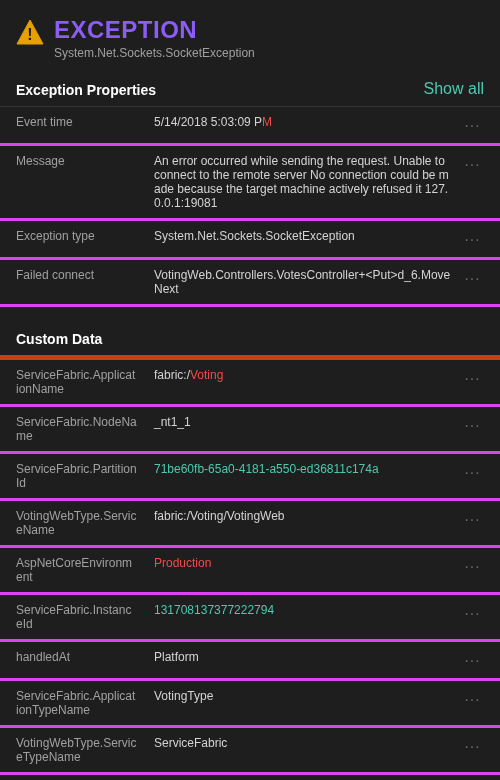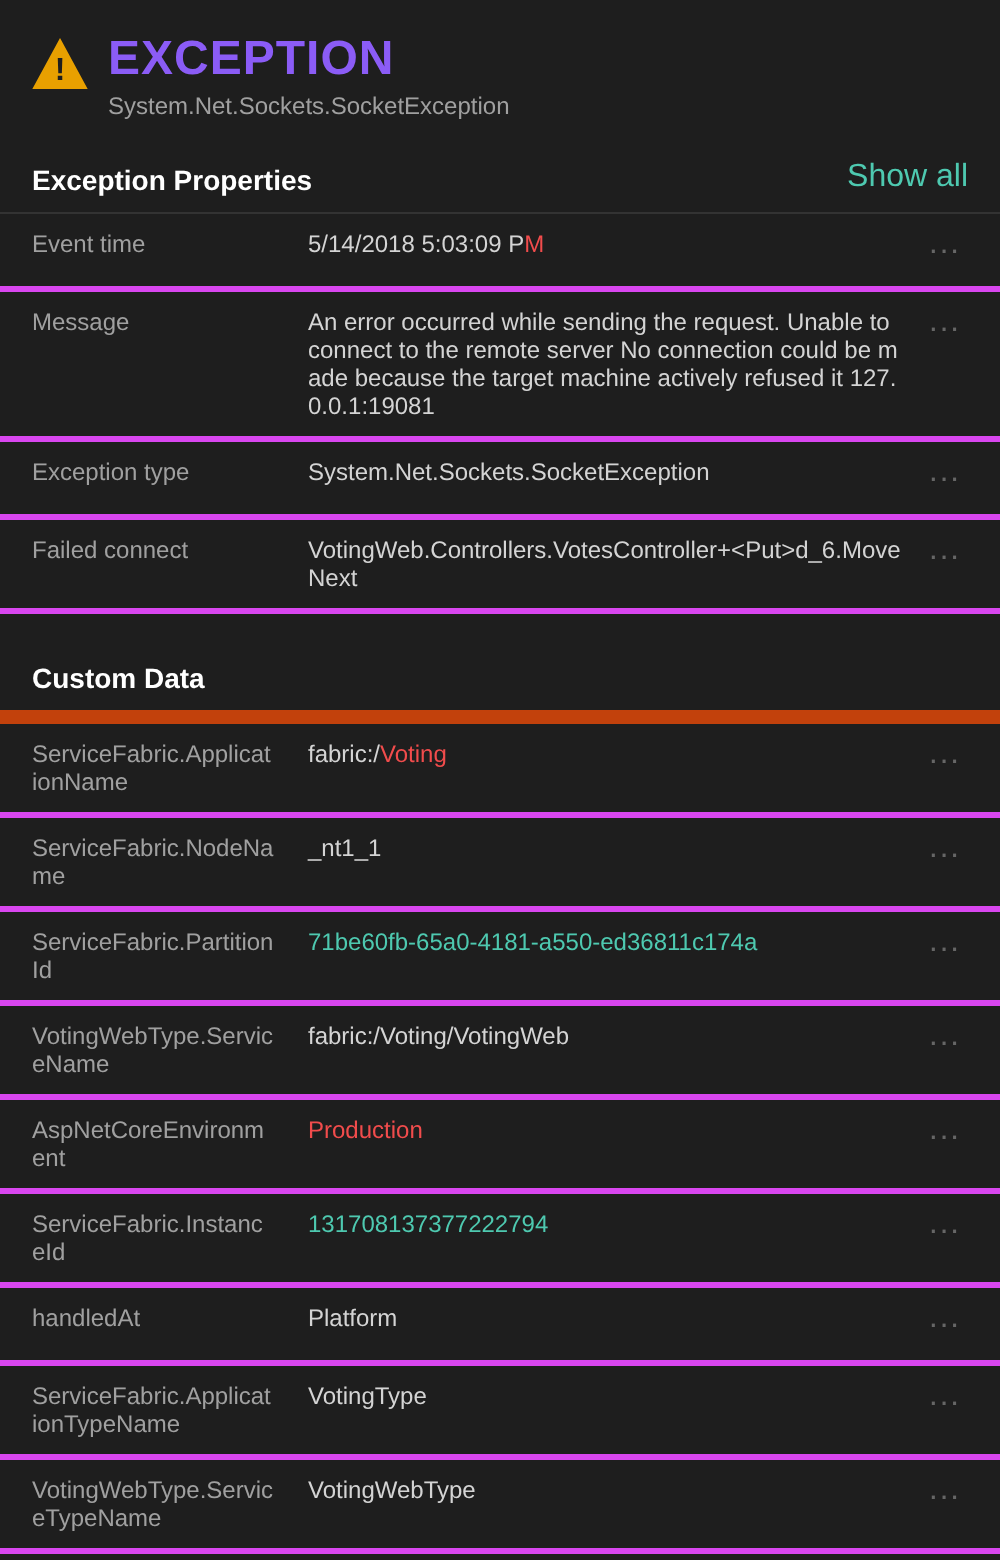--- a/index.html
+++ b/index.html
@@ -108,21 +108,21 @@
       cursor: pointer;
     }
 
     .section-divider {
       height: 16px;
       background: #1e1e1e;
     }
 
     .custom-data-header {
       padding: 8px 16px 8px 16px;
-      border-bottom: 7px solid #c2410c;
+      border-bottom: 5px solid #c2410c;
     }
 
     .custom-data-title {
       font-size: 14px;
       font-weight: 600;
       color: #ffffff;
     }
   </style>
 </head>
 <body>
@@ -219,16 +219,16 @@
   </div>
 
   <div class="table-row">
     <div class="row-label">ServiceFabric.ApplicationTypeName</div>
     <div class="row-value">VotingType</div>
     <div class="row-dots">···</div>
   </div>
 
   <div class="table-row">
     <div class="row-label">VotingWebType.ServiceTypeName</div>
-    <div class="row-value">VotingWebType</div>
+    <div class="row-value">ServiceFabric</div>
     <div class="row-dots">···</div>
   </div>
 </div>
 
 </body></html>

